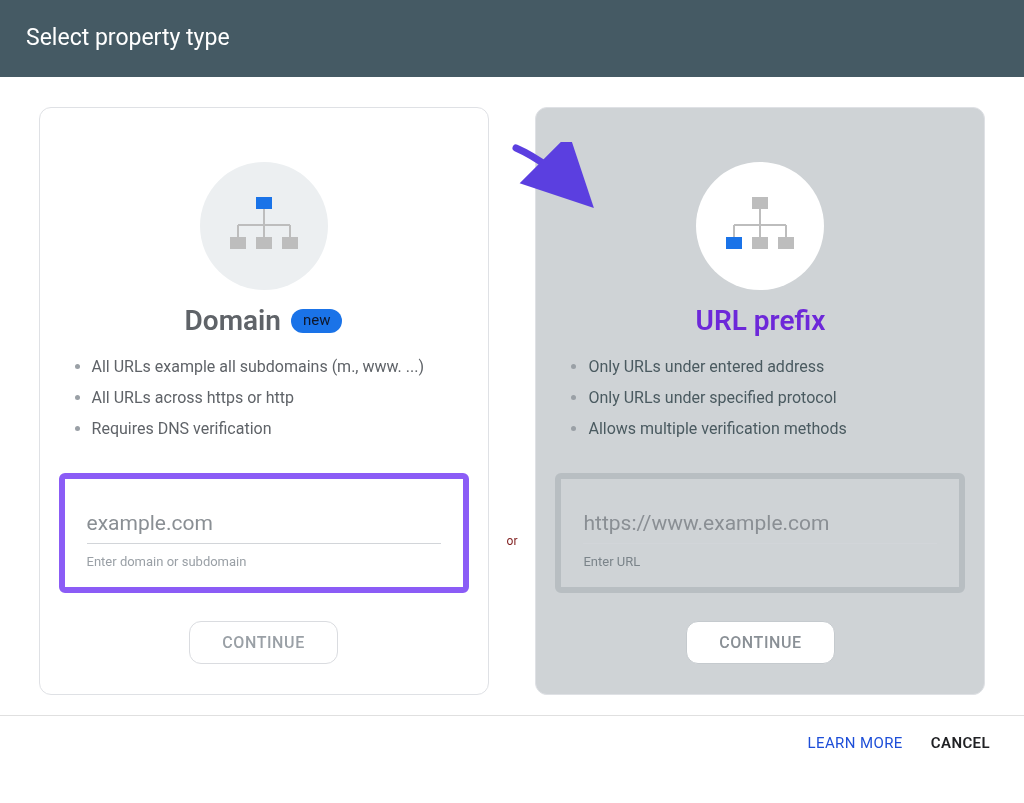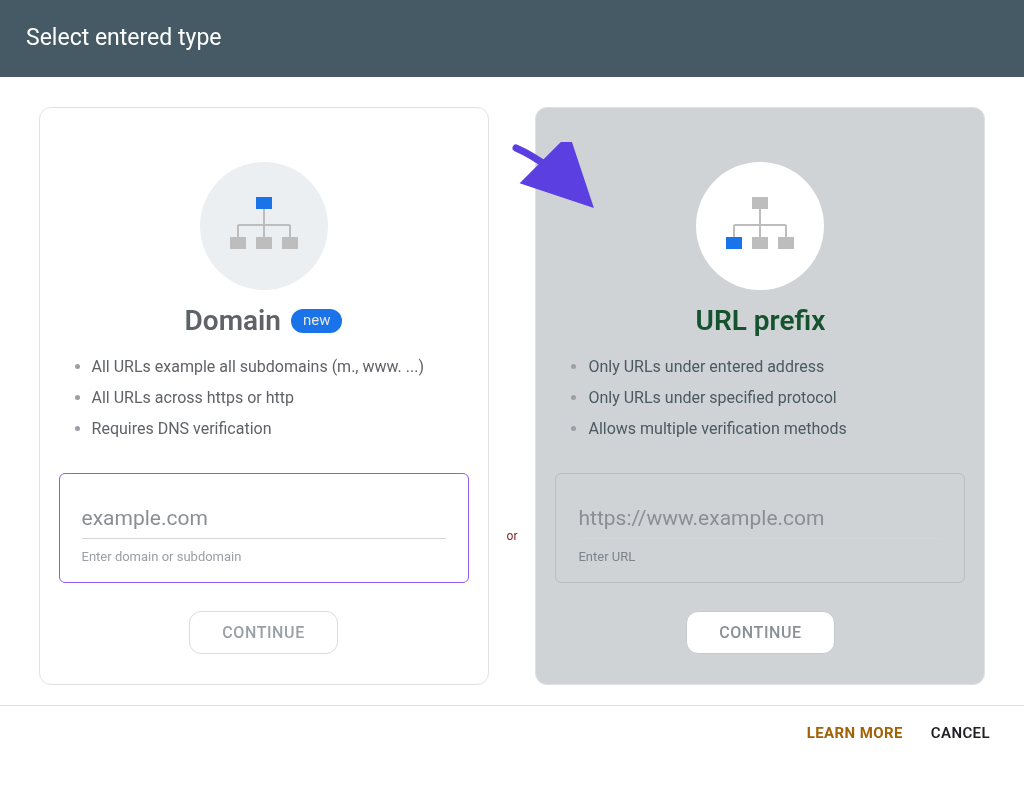--- a/index.html
+++ b/index.html
@@ -47,43 +47,43 @@
     .icon-circle {
       width: 128px; height: 128px;
       border-radius: 50%;
       display: flex; align-items: center; justify-content: center;
       margin-bottom: 14px;
     }
     .domain-card .icon-circle { background: #eceff1; }
     .url-card .icon-circle { background: #fff; }
     .title-row { display: flex; align-items: center; gap: 10px; margin-bottom: 18px; }
     .card-title { font-size: 28px; font-weight: 600; color: #5f6368; }
-    .url-card .card-title { color: #14532d; }
+    .url-card .card-title { color: #6d28d9; }
     .badge {
       background: #1a73e8;
-      color: #e5e5e5;
+      color: #0f172a;
       font-size: 15px;
       padding: 4px 12px 5px 12px;
       border-radius: 13px;
       line-height: 1;
     }
     .bullets {
       list-style: disc;
       width: 100%;
       padding-left: 34px;
       color: #5f6368;
       font-size: 16px;
       margin-bottom: 24px;
     }
     .url-card .bullets { color: #4a5a60; }
     .bullets li { margin-bottom: 8px; line-height: 1.45; }
     .bullets li::marker { color: #9aa0a6; }
     .input-box {
       width: 410px;
-      border: 1px solid #8b5cf6;
+      border: 6px solid #8b5cf6;
       border-radius: 6px;
       padding: 26px 22px 18px 22px;
       margin-bottom: 28px;
     }
     .url-card .input-box { border-color: #b8bec2; }
     .text-input {
       width: 100%;
       border: none;
       border-bottom: 1px solid #d2d5d9;
       background: transparent;
@@ -126,37 +126,37 @@
       display: flex;
       justify-content: flex-end;
       align-items: center;
       gap: 28px;
       padding: 18px 34px 18px 0;
     }
     .footer-btn {
       background: none;
       border: none;
       font-size: 15px;
-      font-weight: 700;
+      font-weight: 400;
       letter-spacing: 0.4px;
-      color: #a16207;
+      color: #1d4ed8;
       cursor: pointer;
       font-family: inherit;
     }
     .footer-btn.primary { color: #202124; font-weight: 600; }
     
     .sitemap-svg rect { fill: #bdbdbd; }
     .sitemap-svg line { stroke: #bdbdbd; stroke-width: 2; }
     .sitemap-svg .accent { fill: #1a73e8; }
   </style>
 </head>
 <body>
 
 <div class="header">
-  <span>Select entered type</span>
+  <span>Select property type</span>
 </div>
 
 <div class="cards-container">
 
   <div class="arrow">
     <svg width="92" height="72" viewBox="0 0 92 72">
       <defs>
         <marker id="ah" markerWidth="12" markerHeight="12" refX="8" refY="5" orient="auto">
           <path d="M0,0 L10,5 L0,10 Z" fill="#5b3fe0"></path>
         </marker>

